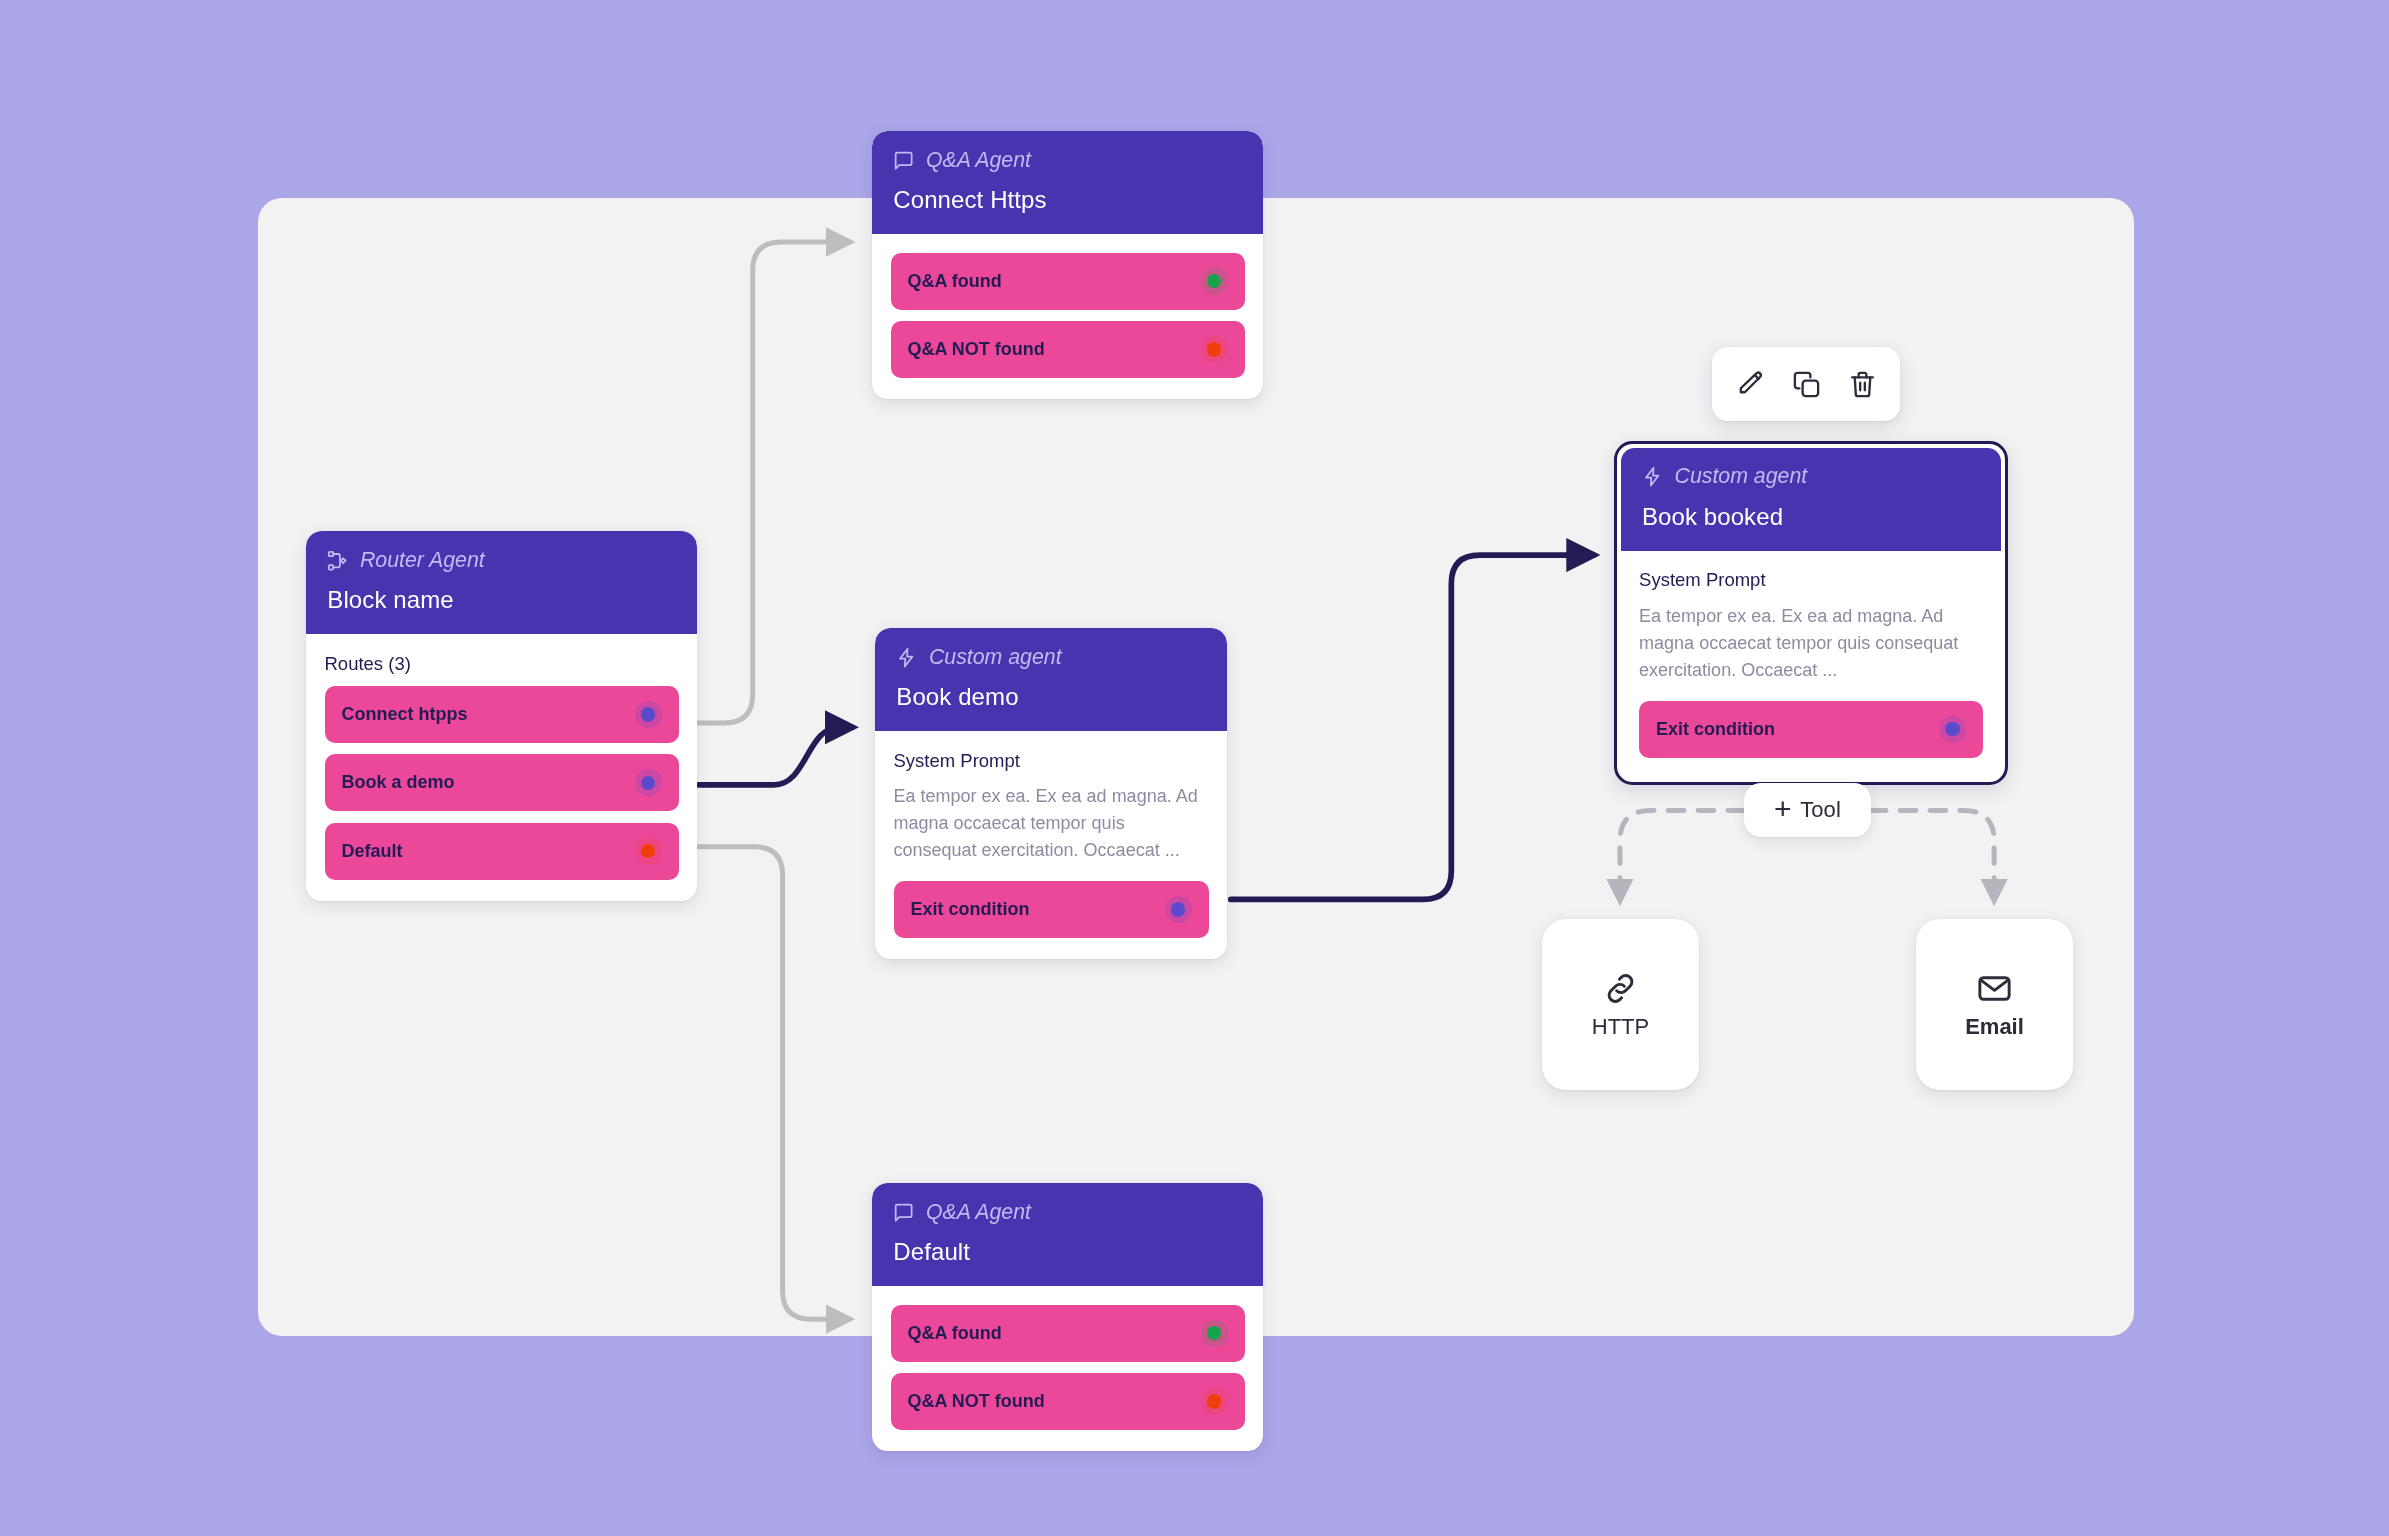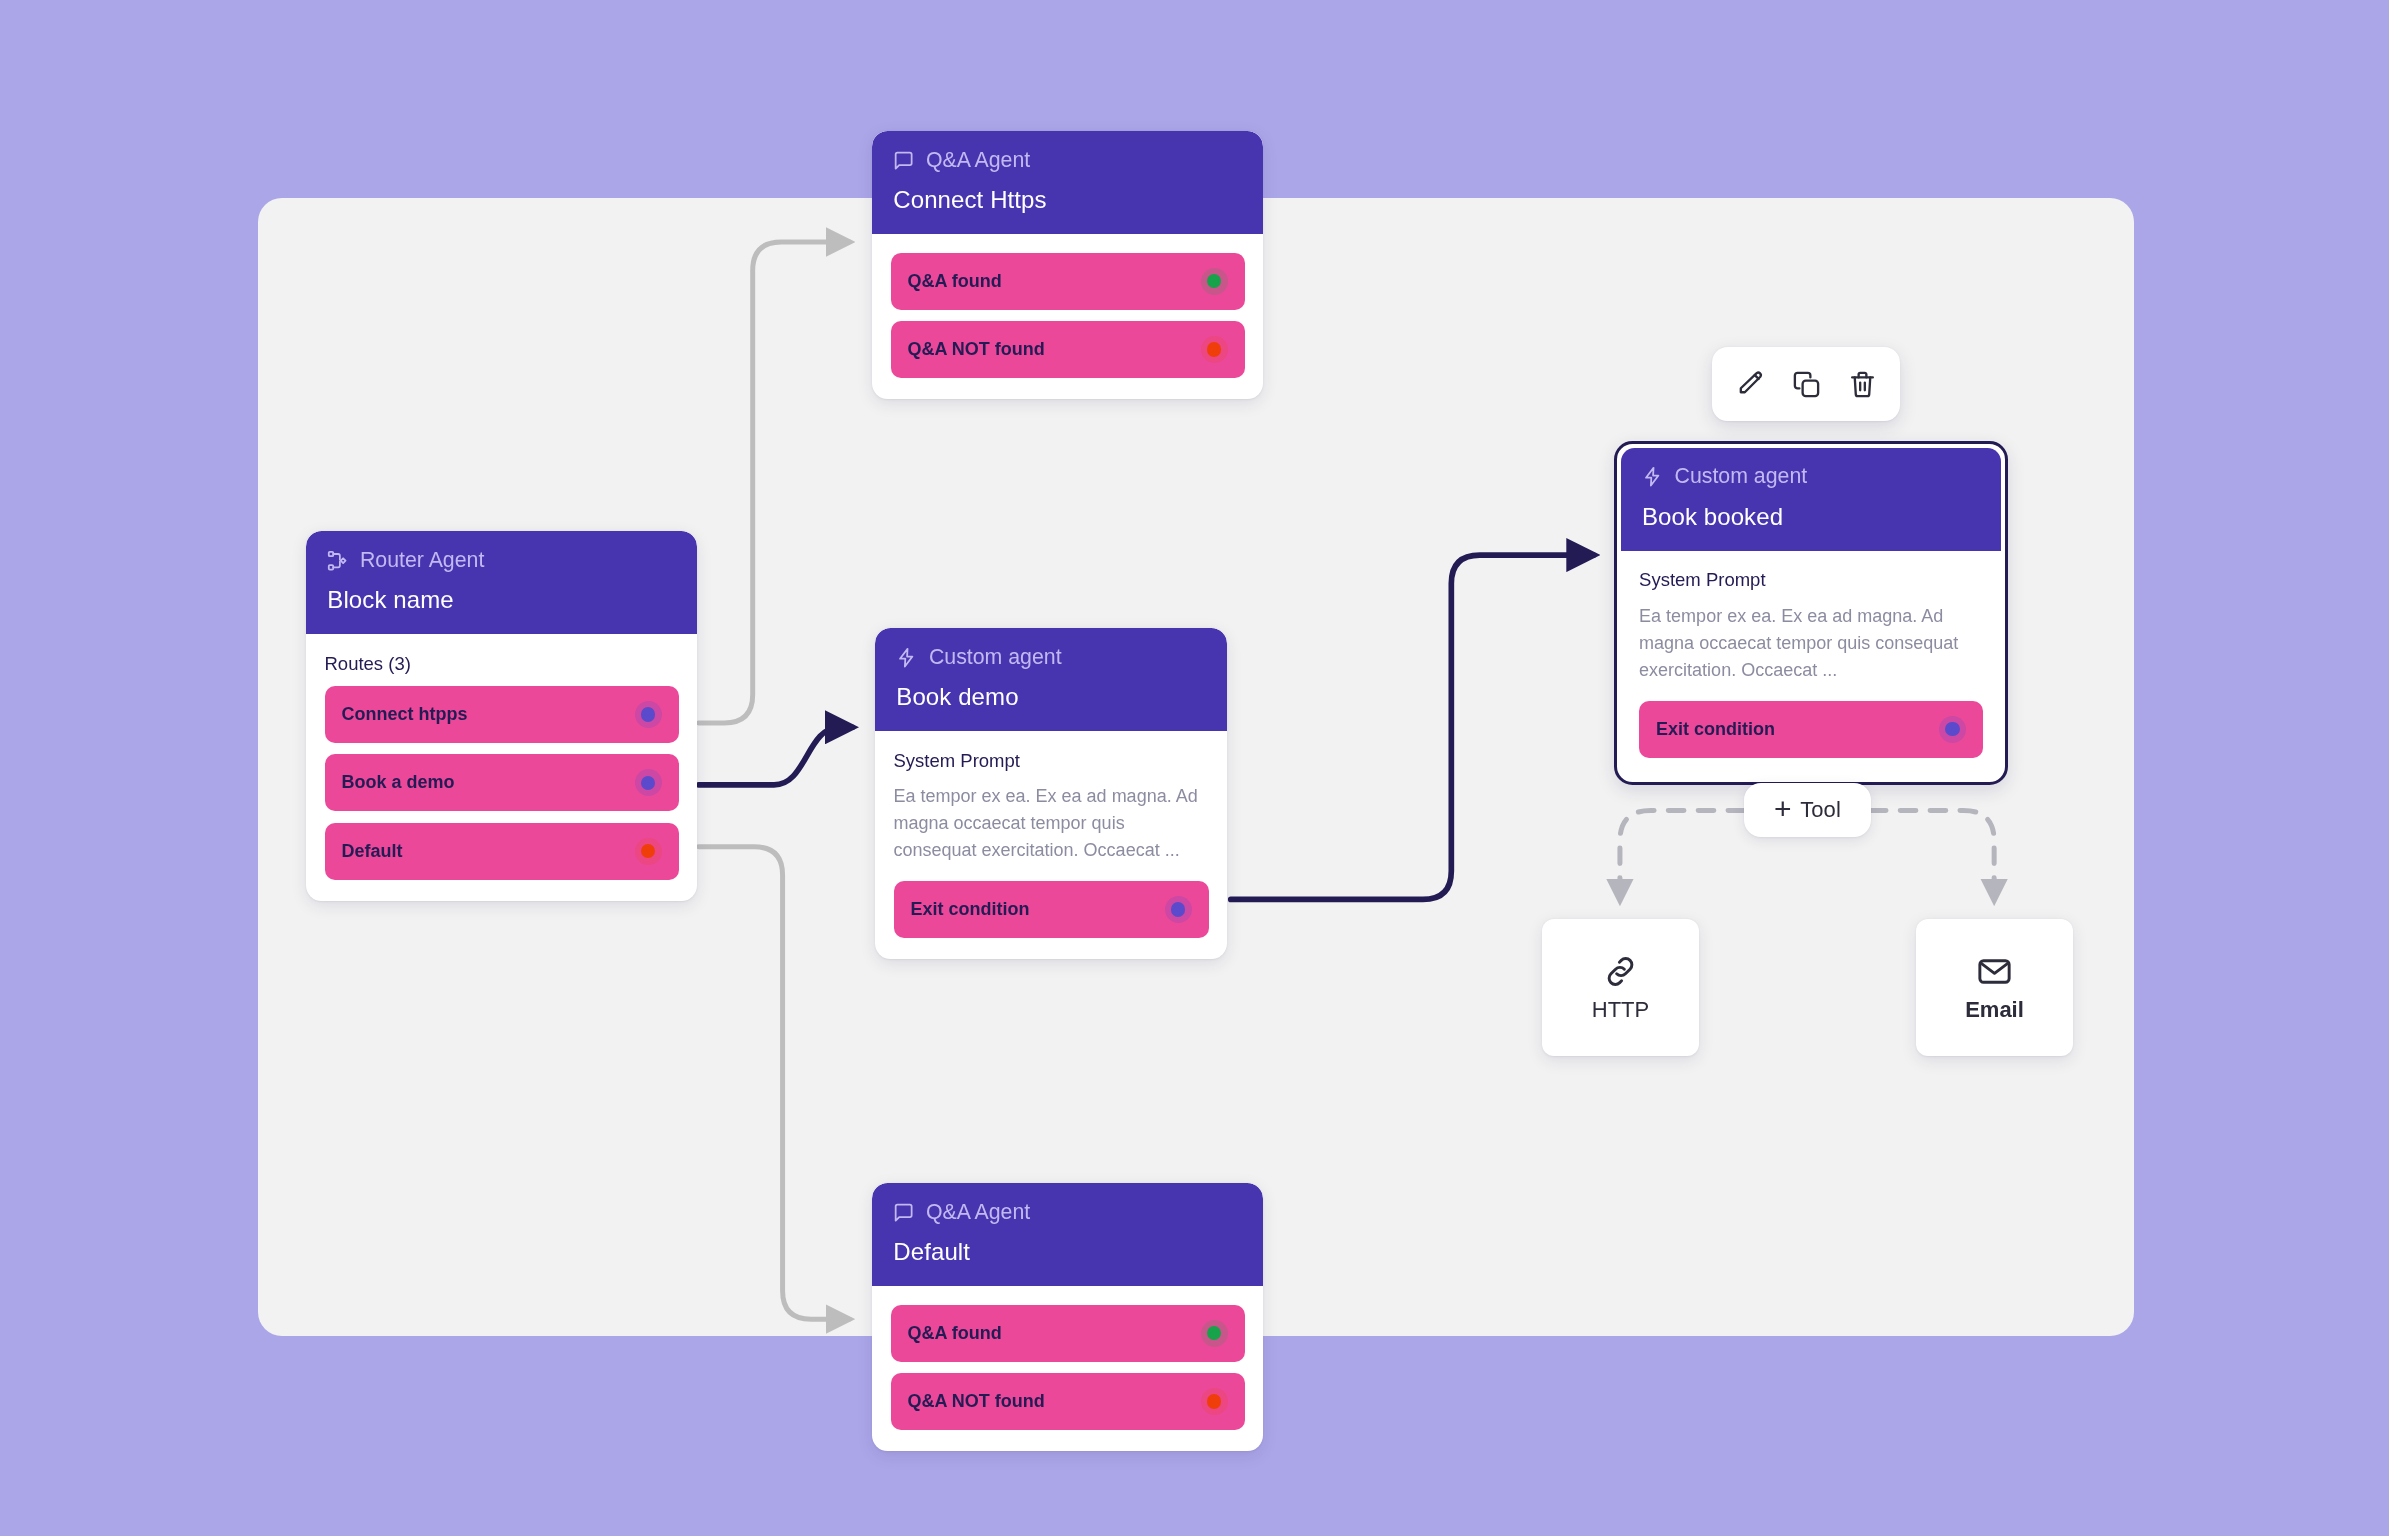--- a/index.html
+++ b/index.html
@@ -64,20 +64,21 @@
     padding: 18.5px 21.3px 20px 21.3px;
   }
   .node-kind {
     display: flex;
     align-items: center;
     gap: 11.4px;
     color: #C3B9F2;
     font-size: 21.3px;
     line-height: 1;
     margin-bottom: 15.7px;
+    font-style: italic;
   }
   .node-kind svg { display: block; }
   .node-title {
     color: #FFFFFF;
     font-size: 24px;
     line-height: 1.15;
     letter-spacing: 0.1px;
   }
 
   .node-body { padding: 18.5px 18.5px 21.3px 18.5px; }
@@ -189,23 +190,23 @@
   #add-tool-pill .tool-label {
     font-size: 22px;
     color: #2C2C3A;
     letter-spacing: 0.1px;
   }
 
   
   .tool-node {
     position: absolute;
     width: 157px;
-    height: 137px;
-    background: #FFFFFF;
-    border-radius: 12px;
+    height: 171px;
+    background: #FFFFFF;
+    border-radius: 24px;
     box-shadow: 0 4.3px 15.7px rgba(38,32,90,0.10), 0 0.7px 2.1px rgba(38,32,90,0.07);
     display: flex;
     flex-direction: column;
     align-items: center;
     justify-content: center;
     gap: 5px;
     cursor: pointer;
   }
   .tool-node .tool-icon { color: #2C2C3A; display: block; }
   .tool-node .tool-name {

